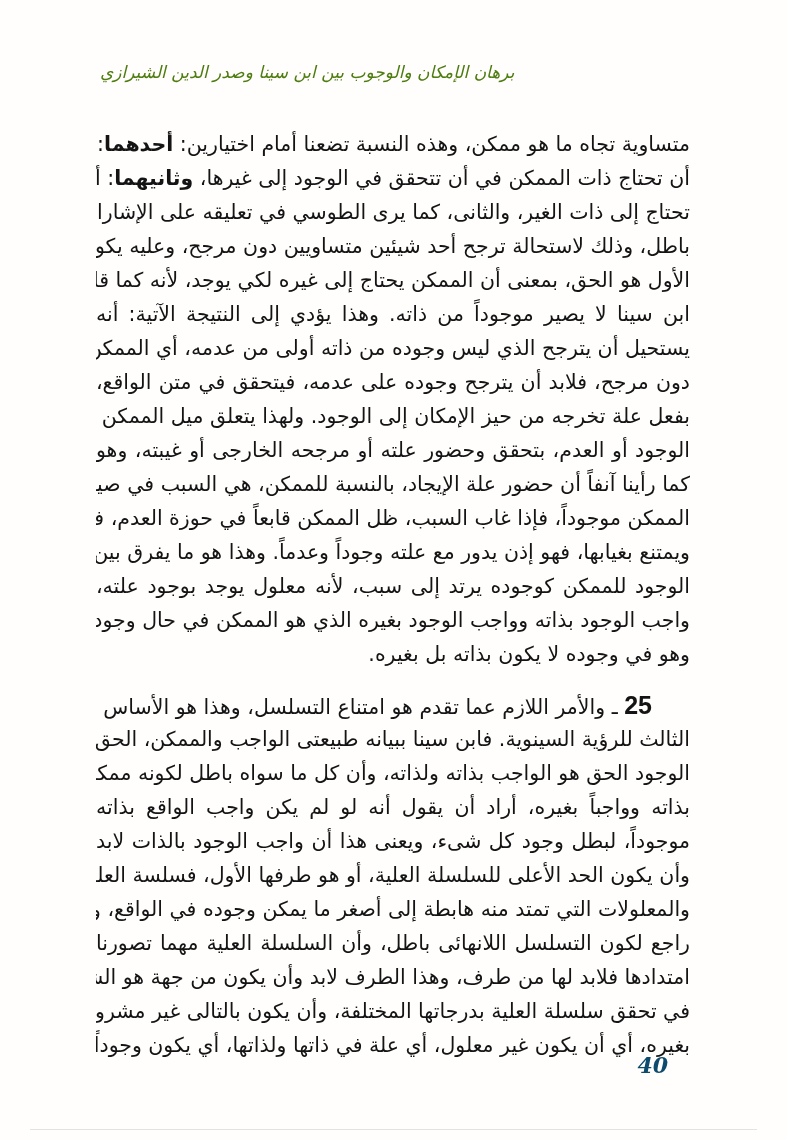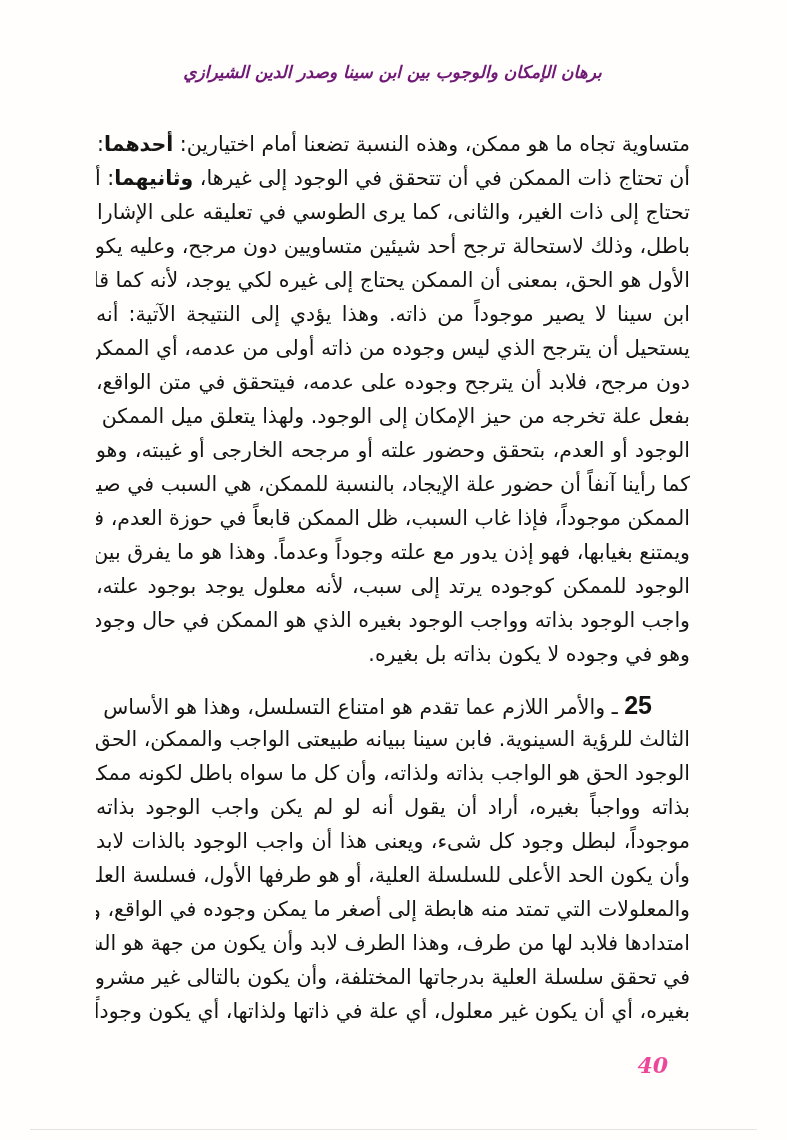--- a/index.html
+++ b/index.html
@@ -11,25 +11,25 @@
     overflow: hidden;
     font-family: "DejaVu Sans", sans-serif;
     color: #161616;
   }
   .running-header {
     position: absolute;
     top: 62px;
     left: 100px;
     right: 102px;
     direction: rtl;
-    text-align: center;
+    text-align: left;
     font-size: 17px;
-    font-weight: bold;
+    font-weight: normal;
     font-style: italic;
-    color: #701a75;
+    color: #4d7c0f;
     letter-spacing: 0.2px;
   }
   .text-body {
     position: absolute;
     top: 127px;
     right: 97px;
     width: 594px;
     direction: rtl;
     font-size: 20.5px;
     color: #141414;
@@ -53,21 +53,21 @@
     font-size: 25px;
   }
   .page-number {
     position: absolute;
     top: 1052px;
     right: 119px;
     font-family: "DejaVu Serif", serif;
     font-size: 22px;
     font-weight: bold;
     font-style: italic;
-    color: #ec4899;
+    color: #0c4a6e;
   }
   .scan-edge {
     position: absolute;
     left: 30px;
     right: 30px;
     bottom: 10px;
     height: 1px;
     background: #e3e3e0;
   }
 </style>
@@ -93,24 +93,25 @@
         <div class="line"><span>الممكن موجوداً، فإذا غاب السبب، ظل الممكن قابعاً في حوزة العدم، فامتناع</span></div>
         <div class="line"><span>ويمتنع بغيابها، فهو إذن يدور مع علته وجوداً وعدماً. وهذا هو ما يفرق بين</span></div>
         <div class="line"><span>الوجود للممكن كوجوده يرتد إلى سبب، لأنه معلول يوجد بوجود علته،</span></div>
         <div class="line"><span>واجب الوجود بذاته وواجب الوجود بغيره الذي هو الممكن في حال وجوده،</span></div>
         <div class="line end-right"><span>وهو في وجوده لا يكون بذاته بل بغيره.</span></div>
       </div>
       <div class="paragraph">
         <div class="line indent"><span class="seg-bold seg-num">25</span><span> ـ والأمر اللازم عما تقدم هو امتناع التسلسل، وهذا هو الأساس العقلى</span></div>
         <div class="line"><span>الثالث للرؤية السينوية. فابن سينا ببيانه طبيعتى الواجب والممكن، الحق</span></div>
         <div class="line"><span>الوجود الحق هو الواجب بذاته ولذاته، وأن كل ما سواه باطل لكونه ممكنا</span></div>
-        <div class="line"><span>بذاته وواجباً بغيره، أراد أن يقول أنه لو لم يكن واجب الوجود بذاته</span></div>
+        <div class="line"><span>بذاته وواجباً بغيره، أراد أن يقول أنه لو لم يكن واجب الواقع بذاته</span></div>
         <div class="line"><span>موجوداً، لبطل وجود كل شىء، ويعنى هذا أن واجب الوجود بالذات لابد</span></div>
         <div class="line"><span>وأن يكون الحد الأعلى للسلسلة العلية، أو هو طرفها الأول، فسلسة العلل</span></div>
         <div class="line"><span>والمعلولات التي تمتد منه هابطة إلى أصغر ما يمكن وجوده في الواقع، وذلك</span></div>
+        <div class="line"><span>راجع لكون التسلسل اللانهائى باطل، وأن السلسلة العلية مهما تصورنا</span></div>
         <div class="line"><span>امتدادها فلابد لها من طرف، وهذا الطرف لابد وأن يكون من جهة هو الشرط</span></div>
         <div class="line"><span>في تحقق سلسلة العلية بدرجاتها المختلفة، وأن يكون بالتالى غير مشروط</span></div>
         <div class="line"><span>بغيره، أي أن يكون غير معلول، أي علة في ذاتها ولذاتها، أي يكون وجوداً</span></div>
       </div>
     </div>
 
   <div class="page-number">40</div>
 
   <div class="scan-edge"></div>
 </div>

